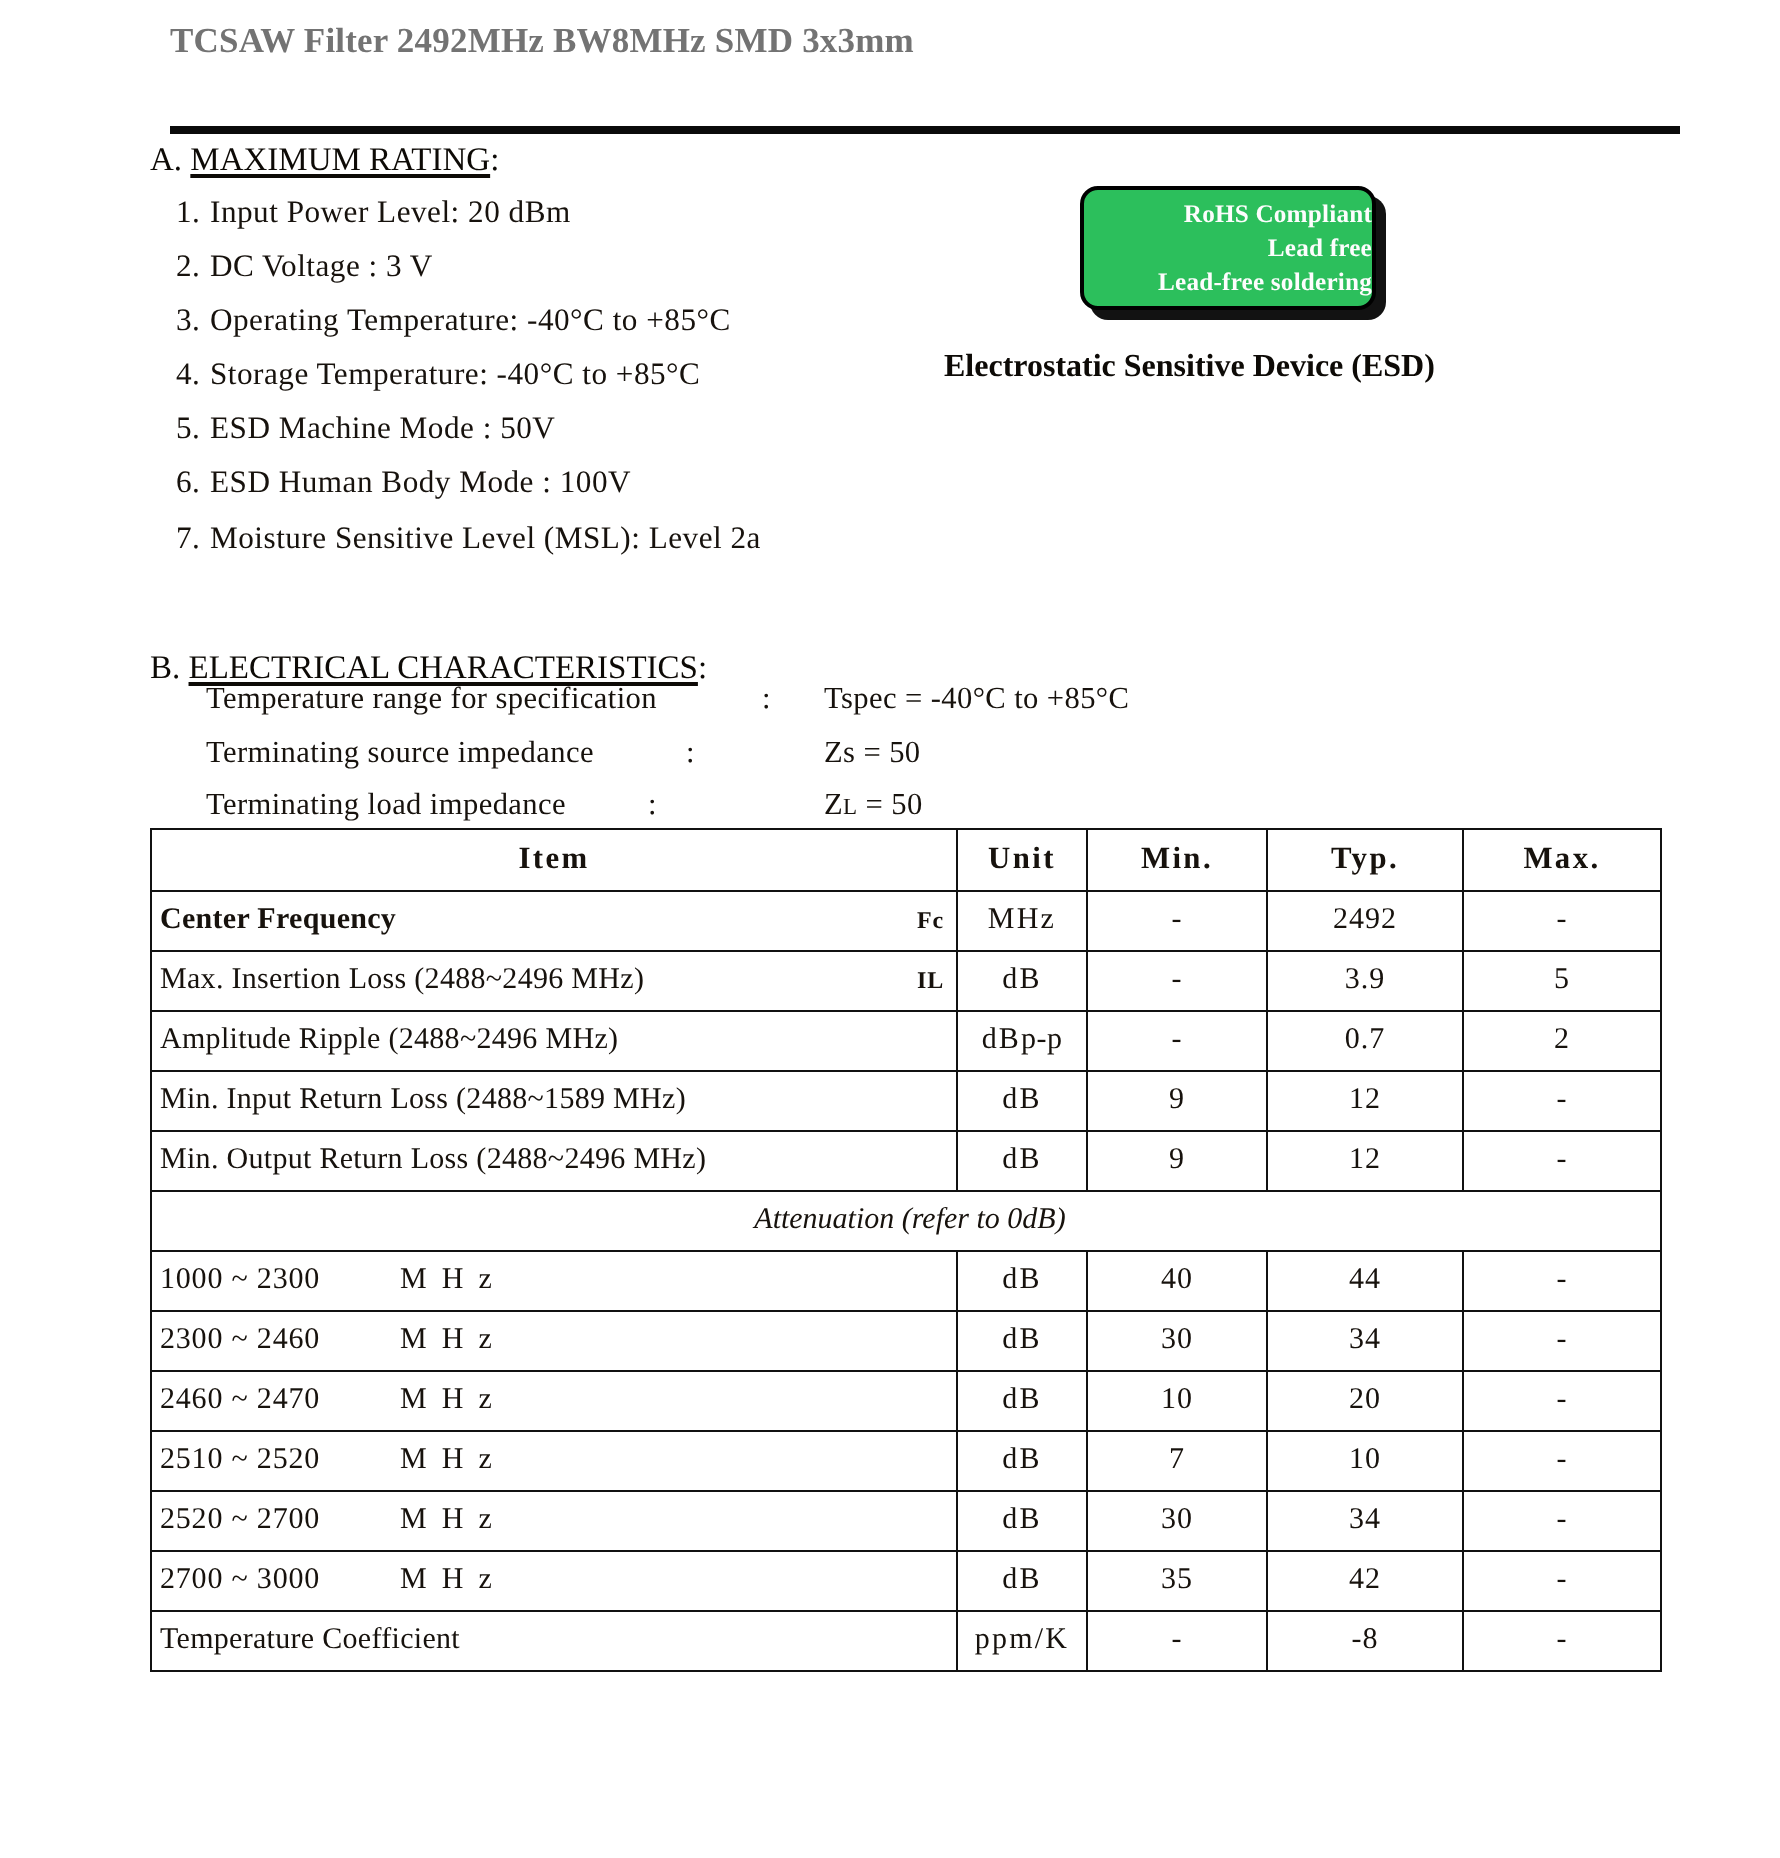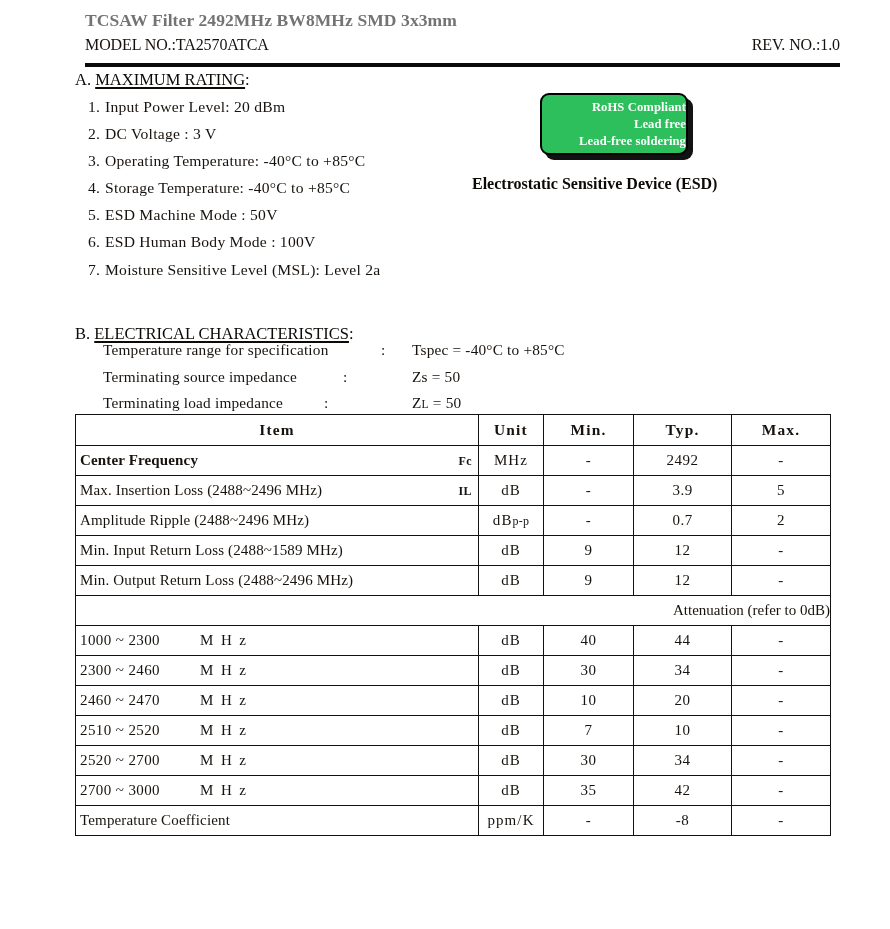--- a/index.html
+++ b/index.html
@@ -186,34 +186,30 @@
   .cell-item.bold { font-weight: bold; }
   .item-flex {
     display: flex;
     align-items: baseline;
     justify-content: space-between;
     width: 100%;
   }
   .item-sym { font-weight: bold; font-size: 12px; letter-spacing: 0.4px; margin-left: 31px; }
   .cell-center { text-align: center; letter-spacing: 0.5px; }
   .cell-unit { text-align: center; letter-spacing: 1.1px; font-size: 14.6px; }
-  .unit-pp { font-size: 12px; letter-spacing: 0.2px; }
+  .unit-pp { font-size: 15px; letter-spacing: 0.2px; }
   .mhz-spaced { letter-spacing: 1.9px; }
-  .atten-span { text-align: right; padding-left: 4px !important; }
+  .atten-span { text-align: center; padding-left: 4px !important; font-style: italic; }
   .range-lbl { display: inline-block; width: 120px; letter-spacing: 0.4px; }
 </style>
 </head>
 <body>
 
 <div class="doc-header">
   <div class="doc-title">TCSAW Filter 2492MHz BW8MHz SMD 3x3mm</div>
-  <div class="model-line">
-    <span class="model-no">MODEL NO.:TA2570ATCA</span>
-    <span class="rev-no">REV. NO.:1.0</span>
-  </div>
 </div>
 <div class="header-rule"></div>
 
 <div class="section-head" style="left:75px; top:70px;">
   <span>A.</span>
   <span class="u">MAXIMUM RATING</span><span>:</span>
 </div>
 
 <ul class="rating-list">
   <li><span class="num">1.</span><span>Input Power Level: 20 dBm</span></li>

